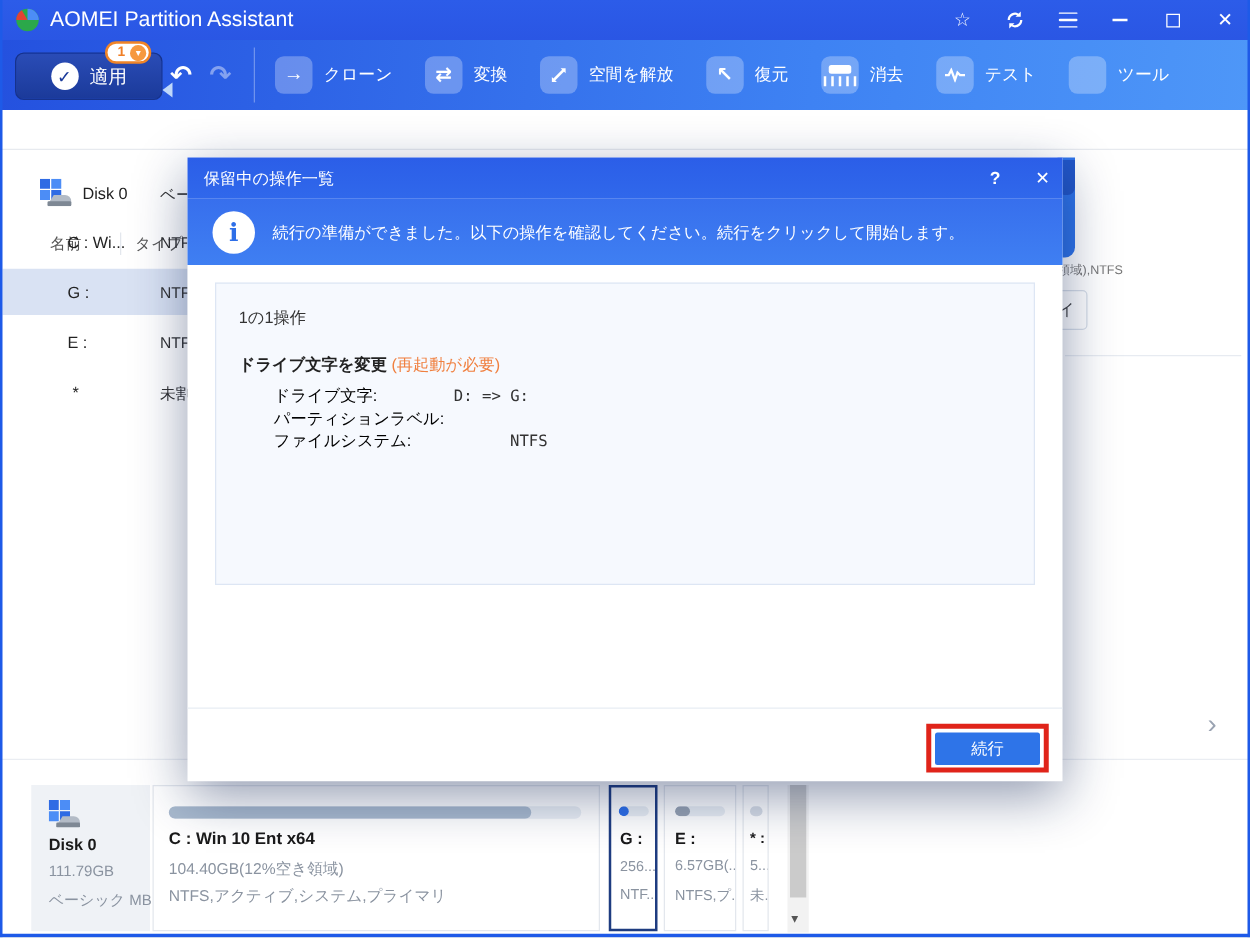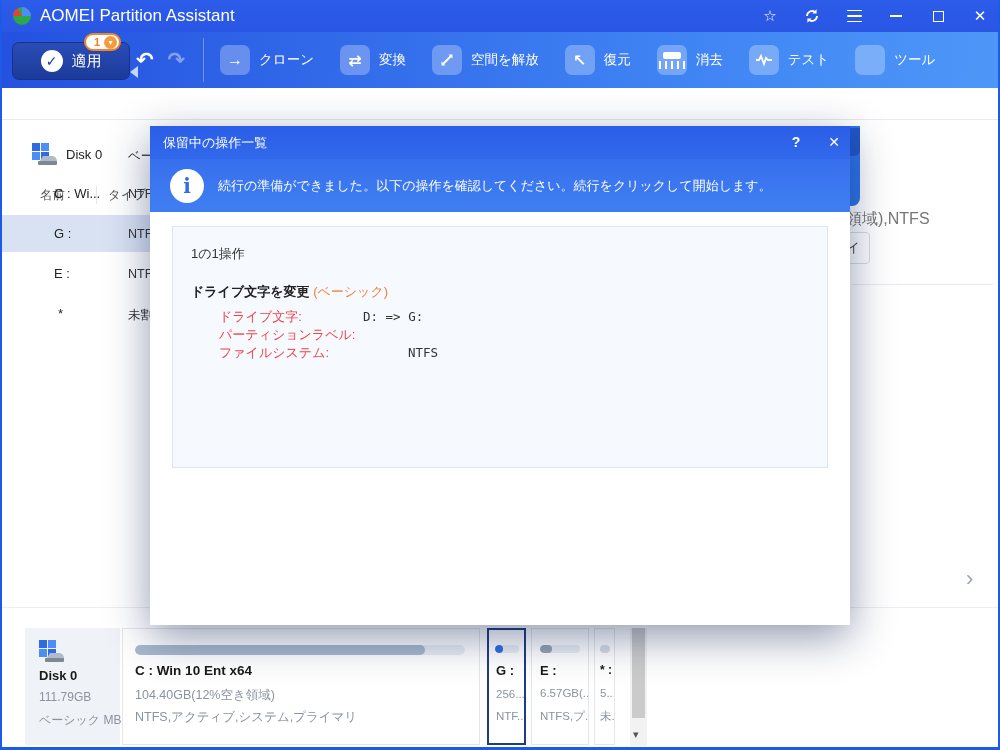--- a/index.html
+++ b/index.html
@@ -43,21 +43,21 @@
   .th{top:97px;font-size:12.5px;color:#555;white-space:nowrap;}
   .th-sep{top:96px;width:1px;height:18px;background:#E3E7ED;}
   
   .row-name{font-size:13px;color:#222;white-space:nowrap;}
   .row-type{font-size:12.5px;color:#333;white-space:nowrap;}
   .row-clip{left:0;width:150px;overflow:hidden;height:26px;}
   .g-highlight{left:2px;top:215px;width:148px;height:37px;background:#D9E2F3;}
   
   .sliver{left:846px;top:126px;width:14px;height:80px;background:#2F74EB;border-radius:0 0 8px 0;z-index:1;}
   .sliver-dark{left:846px;top:128px;width:14px;height:28px;background:#2257C9;border-radius:0 0 6px 6px;z-index:1;}
-  .clip-info{left:846px;top:209px;font-size:16px;color:#777;z-index:1;white-space:nowrap;}
+  .clip-info{left:846px;top:209px;font-size:10px;color:#777;z-index:1;white-space:nowrap;}
   .clip-btn{left:838px;top:232px;width:32px;height:32px;background:#fff;border:1px solid #D7DEE8;border-radius:4px;
     display:flex;align-items:center;justify-content:flex-end;padding-right:9px;font-size:13px;color:#444;z-index:1;}
   .r-divider{left:852px;top:284px;width:141px;height:1px;background:#E7EBF1;z-index:1;}
   .chev{left:966px;top:566px;font-size:22px;color:#9AA3B2;z-index:1;}
   
   .b-divider{left:0;top:607px;width:1000px;height:1px;background:#EAEDF2;}
   .disk-card{left:25px;top:628px;width:95px;height:117px;background:#EFF2F6;}
   .pt-block{top:628px;height:117px;background:#fff;border:1px solid #E3E7ED;overflow:hidden;}
   .pt-sel{border:2px solid #1E3C80;}
   .ubar{height:10px;border-radius:5px;background:#E9EEF4;overflow:hidden;}
@@ -75,21 +75,21 @@
   .dlg-hbtn{top:0;height:33px;line-height:33px;color:#fff;font-size:14px;font-weight:bold;text-align:center;width:20px;}
   .dlg-banner{left:0;top:33px;width:700px;height:53px;background:linear-gradient(180deg,#376FED,#3F7FF2);}
   .info-circle{left:20px;top:10px;width:34px;height:34px;border-radius:50%;background:#fff;color:#2E6FE8;
     font-family:"DejaVu Serif",serif;font-weight:bold;font-size:20px;display:flex;align-items:center;justify-content:center;}
   .banner-text{left:68px;top:0;height:53px;display:flex;align-items:center;color:#fff;font-size:13px;}
   .op-box{left:22px;top:100px;width:656px;height:242px;background:#F6F9FE;border:1px solid #DDE6F4;}
   .op-count{left:18px;top:18px;font-size:13px;color:#333;}
   .op-line{left:18px;top:56px;font-size:13px;}
   .op-title{font-weight:bold;color:#222;}
   .op-note{color:#F08040;}
-  .fld-label{left:46px;font-size:13px;color:#ef4444;}
+  .fld-label{left:46px;font-size:13px;color:#000000;}
   .fld-value{font-family:"DejaVu Sans Mono","Liberation Mono",monospace;font-size:12.5px;color:#333;}
   .estimate{left:22px;top:388px;font-size:13px;color:#333;}
   .dlg-footer{left:0;top:440px;width:700px;height:59px;border-top:1px solid #E8EDF3;}
   .red-box{right:11px;top:12px;width:98px;height:39px;border:4px solid #E0241A;display:flex;align-items:center;justify-content:center;}
   .proceed-btn{width:84px;height:26px;background:#2E74E8;border-radius:2px;color:#fff;font-size:13px;
     display:flex;align-items:center;justify-content:center;border:none;}
 </style>
 </head>
 <body>
 
@@ -336,28 +336,33 @@
       <span class="abs dlg-hbtn" style="left:674px;">✕</span>
     </div>
     <div class="abs dlg-banner">
       <span class="abs info-circle">i</span>
       <span class="abs banner-text">続行の準備ができました。以下の操作を確認してください。続行をクリックして開始します。</span>
     </div>
     <div class="abs op-box">
       <span class="abs op-count">1の1操作</span>
       <span class="abs op-line">
         <span class="op-title">ドライブ文字を変更</span>
-        <span class="op-note">(ベーシック)</span>
+        <span class="op-note">(再起動が必要)</span>
       </span>
       <span class="abs fld-label" style="top:81px;">ドライブ文字:</span>
       <span class="abs fld-value" style="left:190px;top:82px;">D: =&gt; G:</span>
       <span class="abs fld-label" style="top:99px;">パーティションラベル:</span>
       <span class="abs fld-value" style="left:190px;top:100px;"></span>
       <span class="abs fld-label" style="top:117px;">ファイルシステム:</span>
       <span class="abs fld-value" style="left:235px;top:118px;">NTFS</span>
     </div>
+    <div class="abs dlg-footer">
+      <div class="abs red-box">
+        <button class="proceed-btn">続行</button>
+      </div>
+    </div>
   </div>
 
   <div class="abs frame" style="left:0;top:0;width:2px;height:750px;"></div>
   <div class="abs frame" style="left:998px;top:0;width:2px;height:750px;"></div>
   <div class="abs frame" style="left:0;top:747px;width:1000px;height:3px;"></div>
 
 </div>
 
 </body></html>

